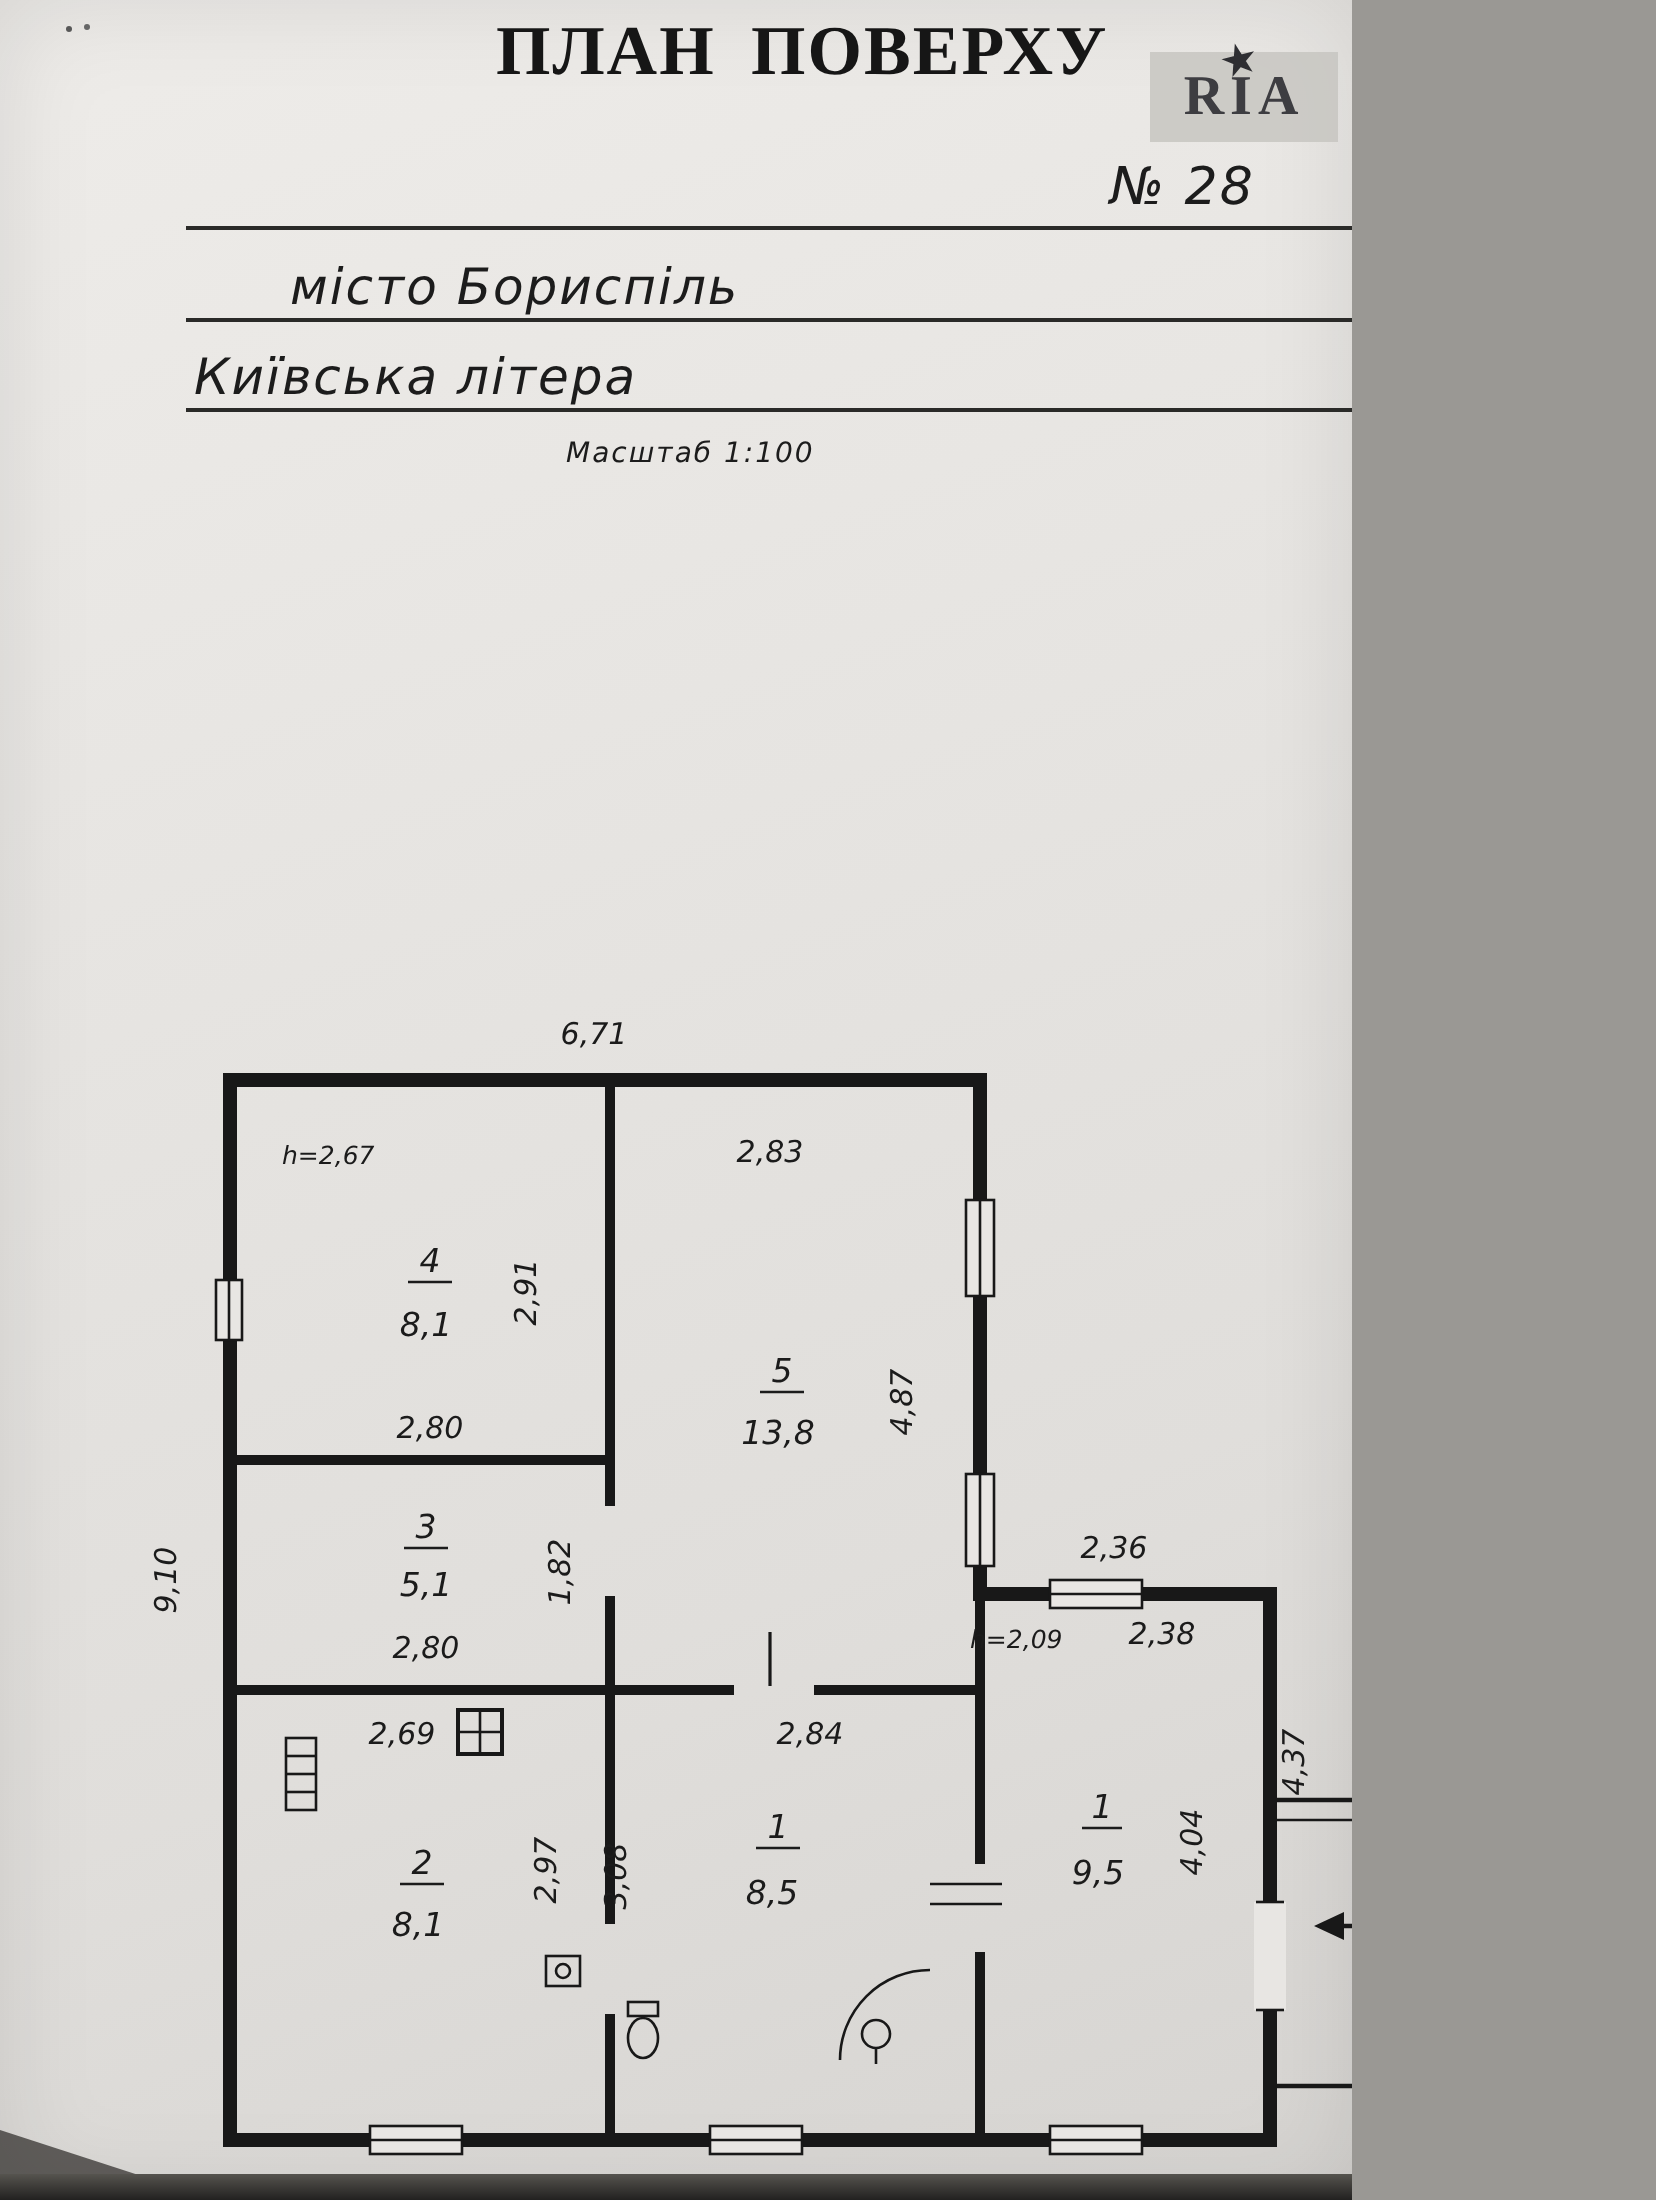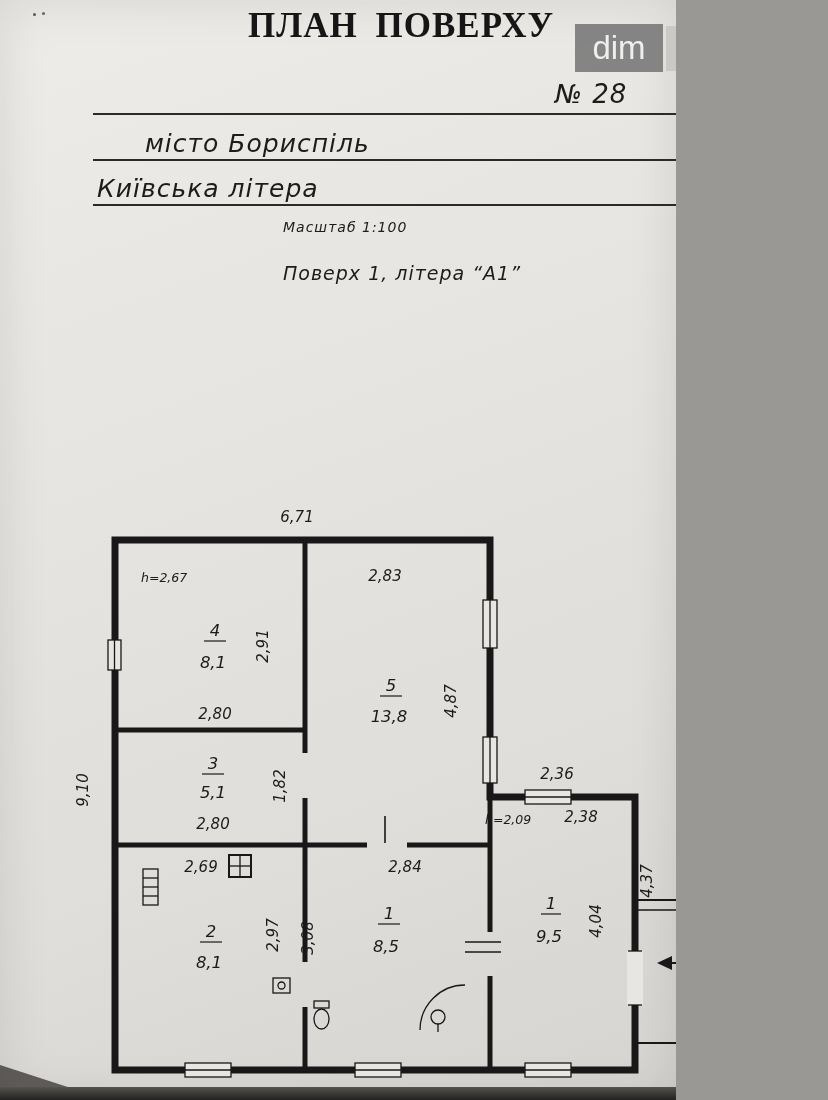--- a/index.html
+++ b/index.html
@@ -65,38 +65,36 @@
 </head>
 <body>
 
 <div class="page">
 
   <div class="speck"></div>
 
   <div class="title">ПЛАН ПОВЕРХУ</div>
 
   <div class="wm">
-    <div class="wm-dim">dim</div>
     <div class="wm-ria">
       <span>RIA</span>
       <span class="wm-star">★</span>
     </div>
   </div>
 
   <div class="hand houseno">№ 28</div>
   <div class="rule rule1"></div>
 
   <div class="hand city">місто Бориспіль</div>
   <div class="rule rule2"></div>
 
   <div class="hand region">Київська літера</div>
   <div class="rule rule3"></div>
 
   <div class="hand scaleline">Масштаб 1:100</div>
-  <div class="hand floorline">Поверх 1, літера “А1”</div>
 
   <svg class="plan" width="700" height="600" viewBox="0 0 700 600">
 
     <path d="M60 42 H435 V299 H580 V572 H60 Z" class="wall w7"></path>
 
     <path d="M250 45 V255 M250 300 V464 M250 509 V569" class="wall w5"></path>
     <path d="M62 232 H250" class="wall w5"></path>
     <path d="M62 347 H250" class="wall w5"></path>
     <path d="M250 347 H312 M352 347 H433" class="wall w5"></path>
     <path d="M435 302 V434 M435 478 V569" class="wall w5"></path>

